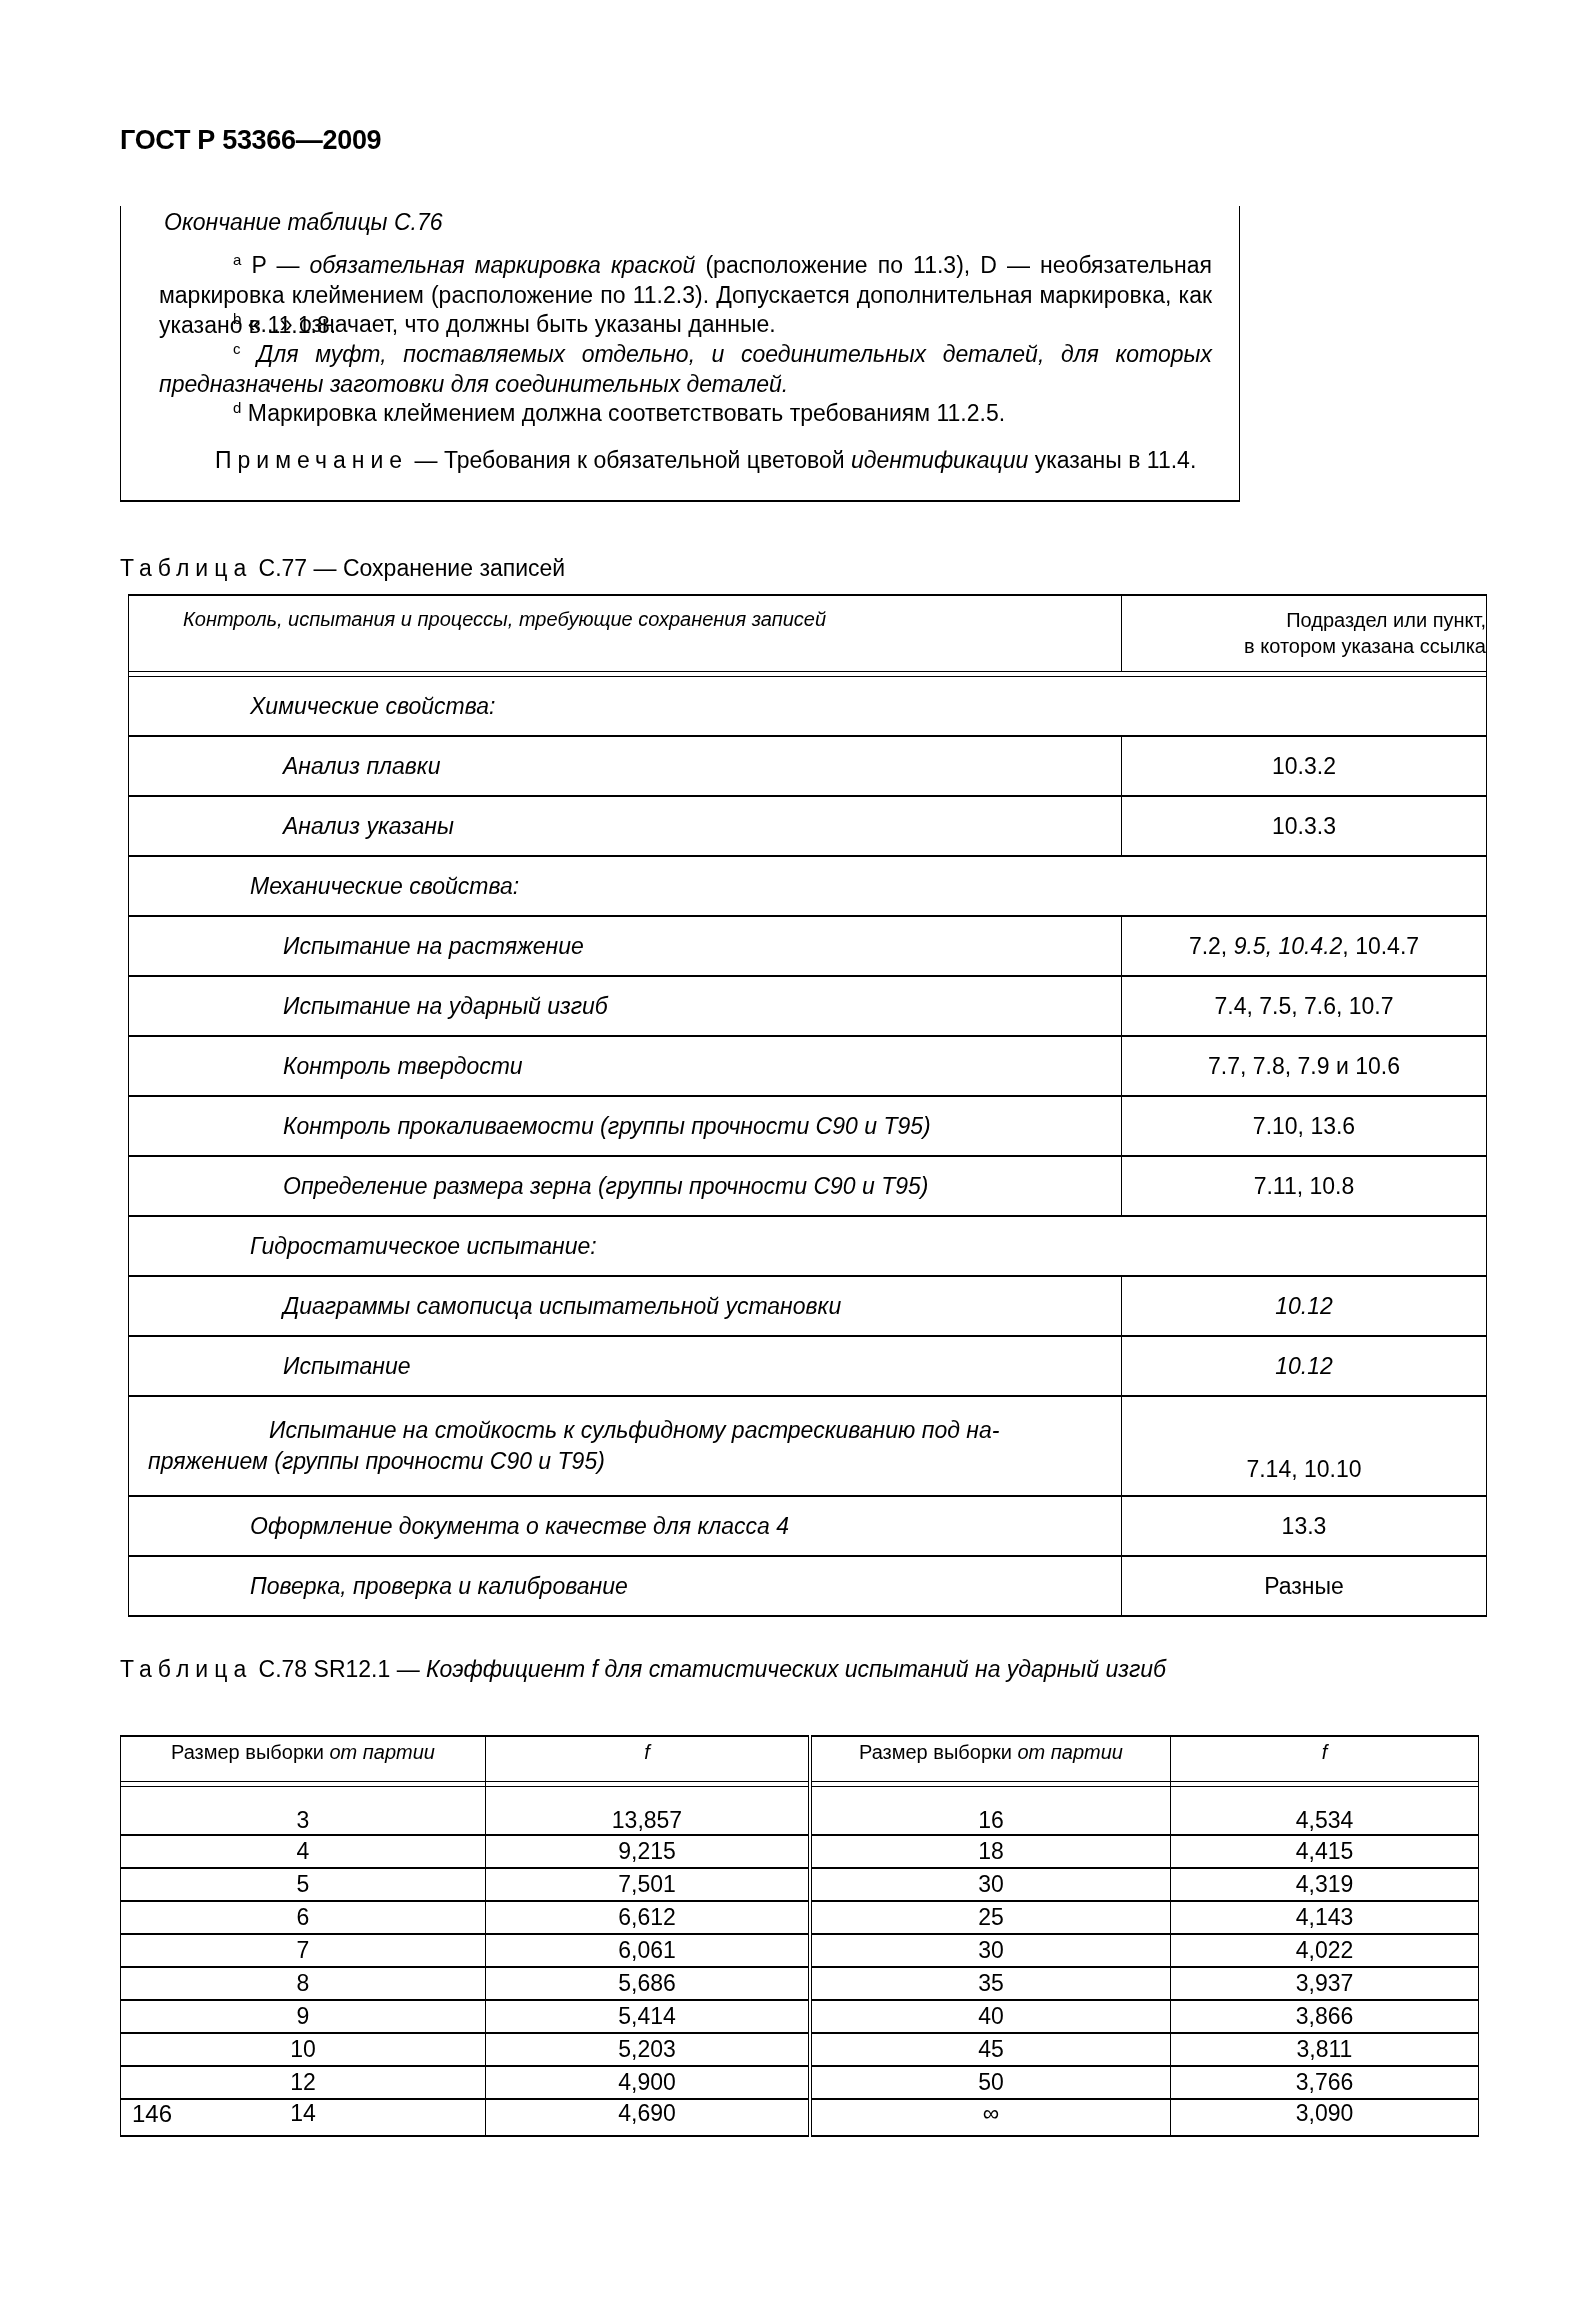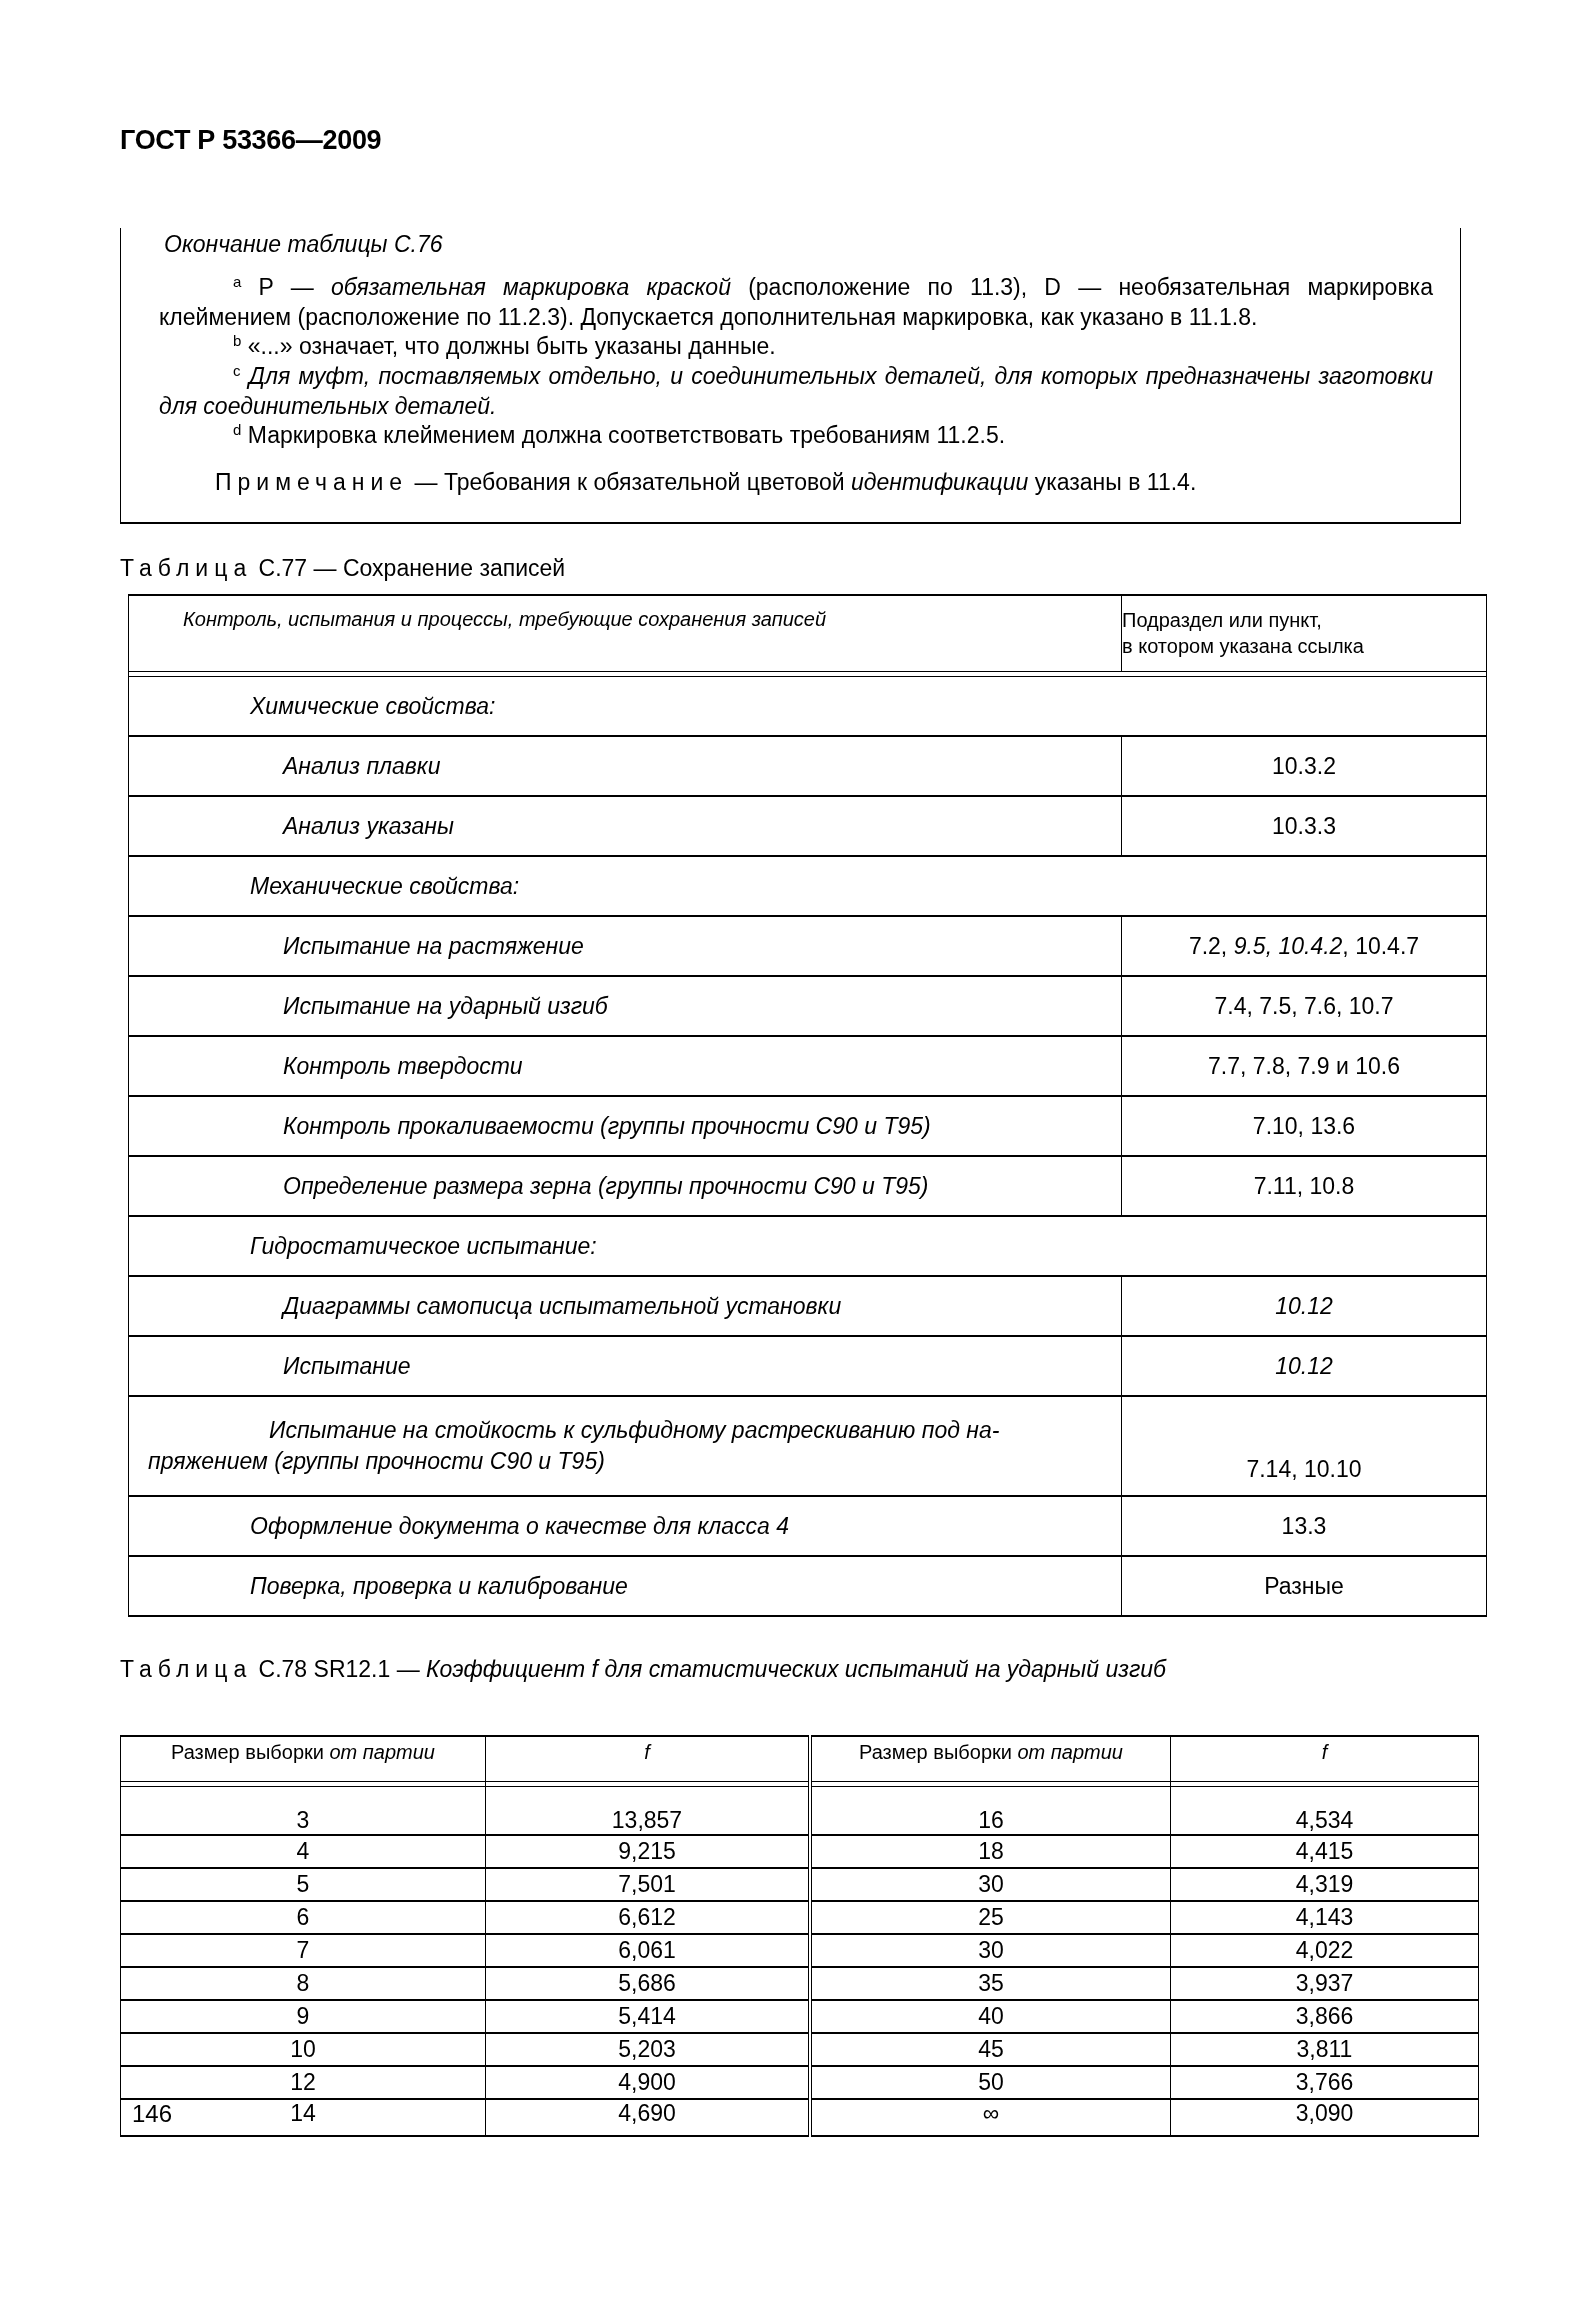--- a/index.html
+++ b/index.html
@@ -1,36 +1,36 @@
 <!DOCTYPE html>
 <html style="font-size:10.8px"><head>
 <meta charset="utf-8">
 <style>
   html, body { margin: 0; padding: 0; background: #ffffff; }
   body { width: 1592px; height: 2307px; position: relative; font-family: "Liberation Sans", sans-serif; color: #000; }
   .page { position: absolute; left: 0; top: 0; width: 1592px; height: 2307px; }
   .doc-header { position: absolute; left: 120px; top: 125px; font-size: 27px; font-weight: bold; letter-spacing: -0.3px; }
   
-  .c76 { position: absolute; left: 120px; top: 206px; width: 1341px; height: 296px; border-left: 1.3px solid #000; border-right: 1.3px solid #000; border-bottom: 2.7px solid #000; box-sizing: border-box; margin-top: 22px; }
+  .c76 { position: absolute; left: 120px; top: 206px; width: 1120px; height: 296px; border-left: 1.3px solid #000; border-right: 1.3px solid #000; border-bottom: 2.7px solid #000; box-sizing: border-box; }
   .c76 .cont-title { position: absolute; left: 43px; top: 2.7px; font-size: 23px; font-style: italic; }
   .c76 .fn { position: absolute; left: 38px; right: 27px; font-size: 23px; line-height: 30px; text-align: justify; }
   .c76 .fn .ind { display: inline-block; width: 74px; }
   .fn sup { font-size: 15px; vertical-align: 8px; font-style: normal; }
   .it { font-style: italic; }
   .spaced { letter-spacing: 6px; }
   .note { position: absolute; left: 94px; top: 241px; font-size: 23px; }
 
   
   .caption { position: absolute; left: 120px; font-size: 23px; }
   
   .t77 { position: absolute; left: 128px; top: 594px; width: 1359px; border-collapse: collapse; border-top: 2.7px solid #000; border-bottom: 2.7px solid #000; border-radius: 14px; }
   .t77 td { border-left: 1.3px solid #000; border-right: 1.3px solid #000; font-size: 23px; font-style: italic; padding: 0; vertical-align: middle; }
   .t77 .hdr td { height: 63px; border-bottom: 1.3px solid #000; font-size: 20px; }
   .t77 .hdr .c1 { padding-left: 54px; vertical-align: top; padding-top: 12px; }
-  .t77 .hdr .c2 { text-align: left; font-style: normal; line-height: 25.6px; }
+  .t77 .hdr .c2 { text-align: right; font-style: normal; line-height: 25.6px; }
   .t77 .sep td { height: 4px; border-bottom: 1.3px solid #000; }
   .t77 tr.row td { border-bottom: 2.7px solid #000; height: 58px; }
   .t77 td.lvl1 { padding-left: 121px; }
   .t77 td.lvl2 { padding-left: 154px; }
   .t77 td.ref { width: 364px; text-align: center; font-style: normal; }
   .t77 td.ref.italic { font-style: italic; }
   .t77 tr.tall td { height: 86px; }
   .t77 .wrap { display: block; line-height: 31px; padding-right: 27px; }
   .t77 .wrap .first { display: block; text-indent: 121px; margin-left: -102px; }
 

